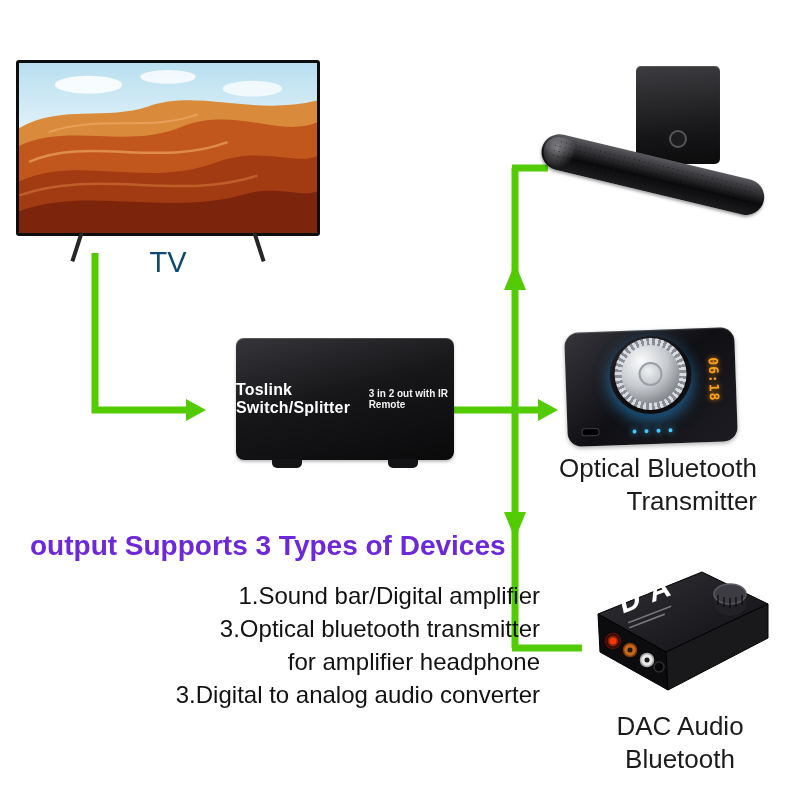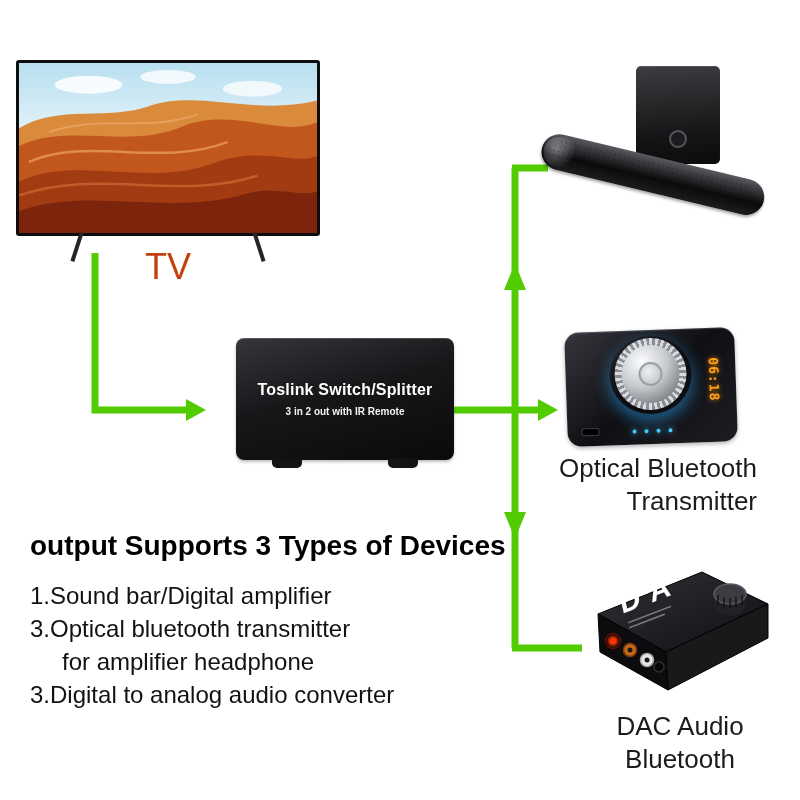--- a/index.html
+++ b/index.html
@@ -12,21 +12,21 @@
   .arrows{position:absolute;left:0;top:0;width:800px;height:800px;pointer-events:none;}
 
   
   .tv{position:absolute;left:16px;top:60px;width:304px;height:176px;
       background:#0d0d0d;border-radius:3px;padding:0;box-sizing:border-box;border:3px solid #0d0d0d;}
   .tv-screen{width:100%;height:100%;display:block;}
   .tv-leg{position:absolute;width:4px;height:30px;background:#262626;bottom:-29px;}
   .tv-leg.left{left:56px;transform:rotate(18deg);}
   .tv-leg.right{right:56px;transform:rotate(-18deg);}
   .tv-label{position:absolute;left:16px;top:246px;width:304px;text-align:center;
-      font-size:36px;color:#c2410c;}
+      font-size:29px;color:#0c4a6e;}
 
   
   .subwoofer{position:absolute;left:636px;top:66px;width:84px;height:98px;border-radius:5px;
       background:linear-gradient(175deg,#3d3d41 0%,#151517 70%,#0c0c0d 100%);
       box-shadow:inset 0 1px 1px rgba(255,255,255,.15);}
   .subwoofer::after{content:"";position:absolute;left:50%;bottom:16px;transform:translateX(-50%);
       width:14px;height:14px;border-radius:50%;border:2px solid #55555a;background:#1c1c1f;}
   .soundbar{position:absolute;left:542px;top:130px;width:228px;height:36px;border-radius:18px;
       transform:rotate(13.5deg);transform-origin:0 50%;
       background:linear-gradient(180deg,#5a5a5f 0%,#0b0b0d 60%,#1d1d20 100%);
@@ -35,21 +35,21 @@
       background:radial-gradient(circle at 35% 40%,rgba(200,200,205,.55),rgba(90,90,95,0) 70%);}
   .soundbar::after{content:"";position:absolute;inset:5px 10px;border-radius:14px;opacity:.5;
       background-image:radial-gradient(#000 24%,transparent 26%);background-size:5px 5px;}
   .soundbar-label{position:absolute;left:555px;top:242px;width:210px;text-align:center;
       font-size:27px;color:#1b1b1b;}
 
   
   .switch{position:absolute;left:236px;top:338px;width:218px;height:122px;border-radius:8px;
       background:linear-gradient(165deg,#36363a 0%,#17171a 45%,#0a0a0b 100%);
       box-shadow:inset 0 1px 0 rgba(255,255,255,.18),0 2px 3px rgba(0,0,0,.25);
-      display:flex;flex-direction:column;align-items:center;justify-content:center;gap:7px;}
+      display:flex;align-items:center;justify-content:center;gap:7px;}
   .switch-title{color:#ffffff;font-size:16px;font-weight:bold;letter-spacing:.2px;}
   .switch-sub{color:#f2f2f2;font-size:10px;font-weight:bold;}
   .switch-foot{position:absolute;bottom:-8px;width:30px;height:9px;background:#141416;
       border-radius:0 0 5px 5px;}
   .switch-foot.f-left{left:36px;}
   .switch-foot.f-right{right:36px;}
 
   
   .bt{position:absolute;left:566px;top:330px;width:170px;height:114px;transform:rotate(-2deg);}
   .bt-body{position:absolute;inset:0;border-radius:14px;
@@ -74,22 +74,22 @@
   .bt-label{position:absolute;left:545px;top:452px;width:212px;text-align:right;font-size:26px;
       line-height:1.28;color:#1b1b1b;white-space:pre-line;}
 
   
   .dac{position:absolute;left:578px;top:556px;width:200px;height:160px;}
   .dac-label{position:absolute;left:585px;top:710px;width:190px;text-align:center;font-size:26px;
       line-height:1.28;color:#1b1b1b;white-space:pre-line;}
 
   
   .info{position:absolute;left:30px;top:530px;width:510px;}
-  .info-heading{font-size:28px;font-weight:bold;color:#000000;margin-bottom:17px;}
-  .info-item{font-size:24px;color:#121212;line-height:33px;}
+  .info-heading{font-size:28px;font-weight:bold;color:#6d28d9;margin-bottom:17px;}
+  .info-item{font-size:24px;color:#121212;line-height:33px;text-align:right;}
   .info-item.indent{padding-left:32px;}
 </style>
 </head>
 <body>
 
 <div class="canvas">
 
   <svg class="arrows" viewBox="0 0 800 800">
     <g stroke="#52cc00" stroke-width="7" fill="none">
       <path d="M95,253 L95,410 L188,410"></path>

